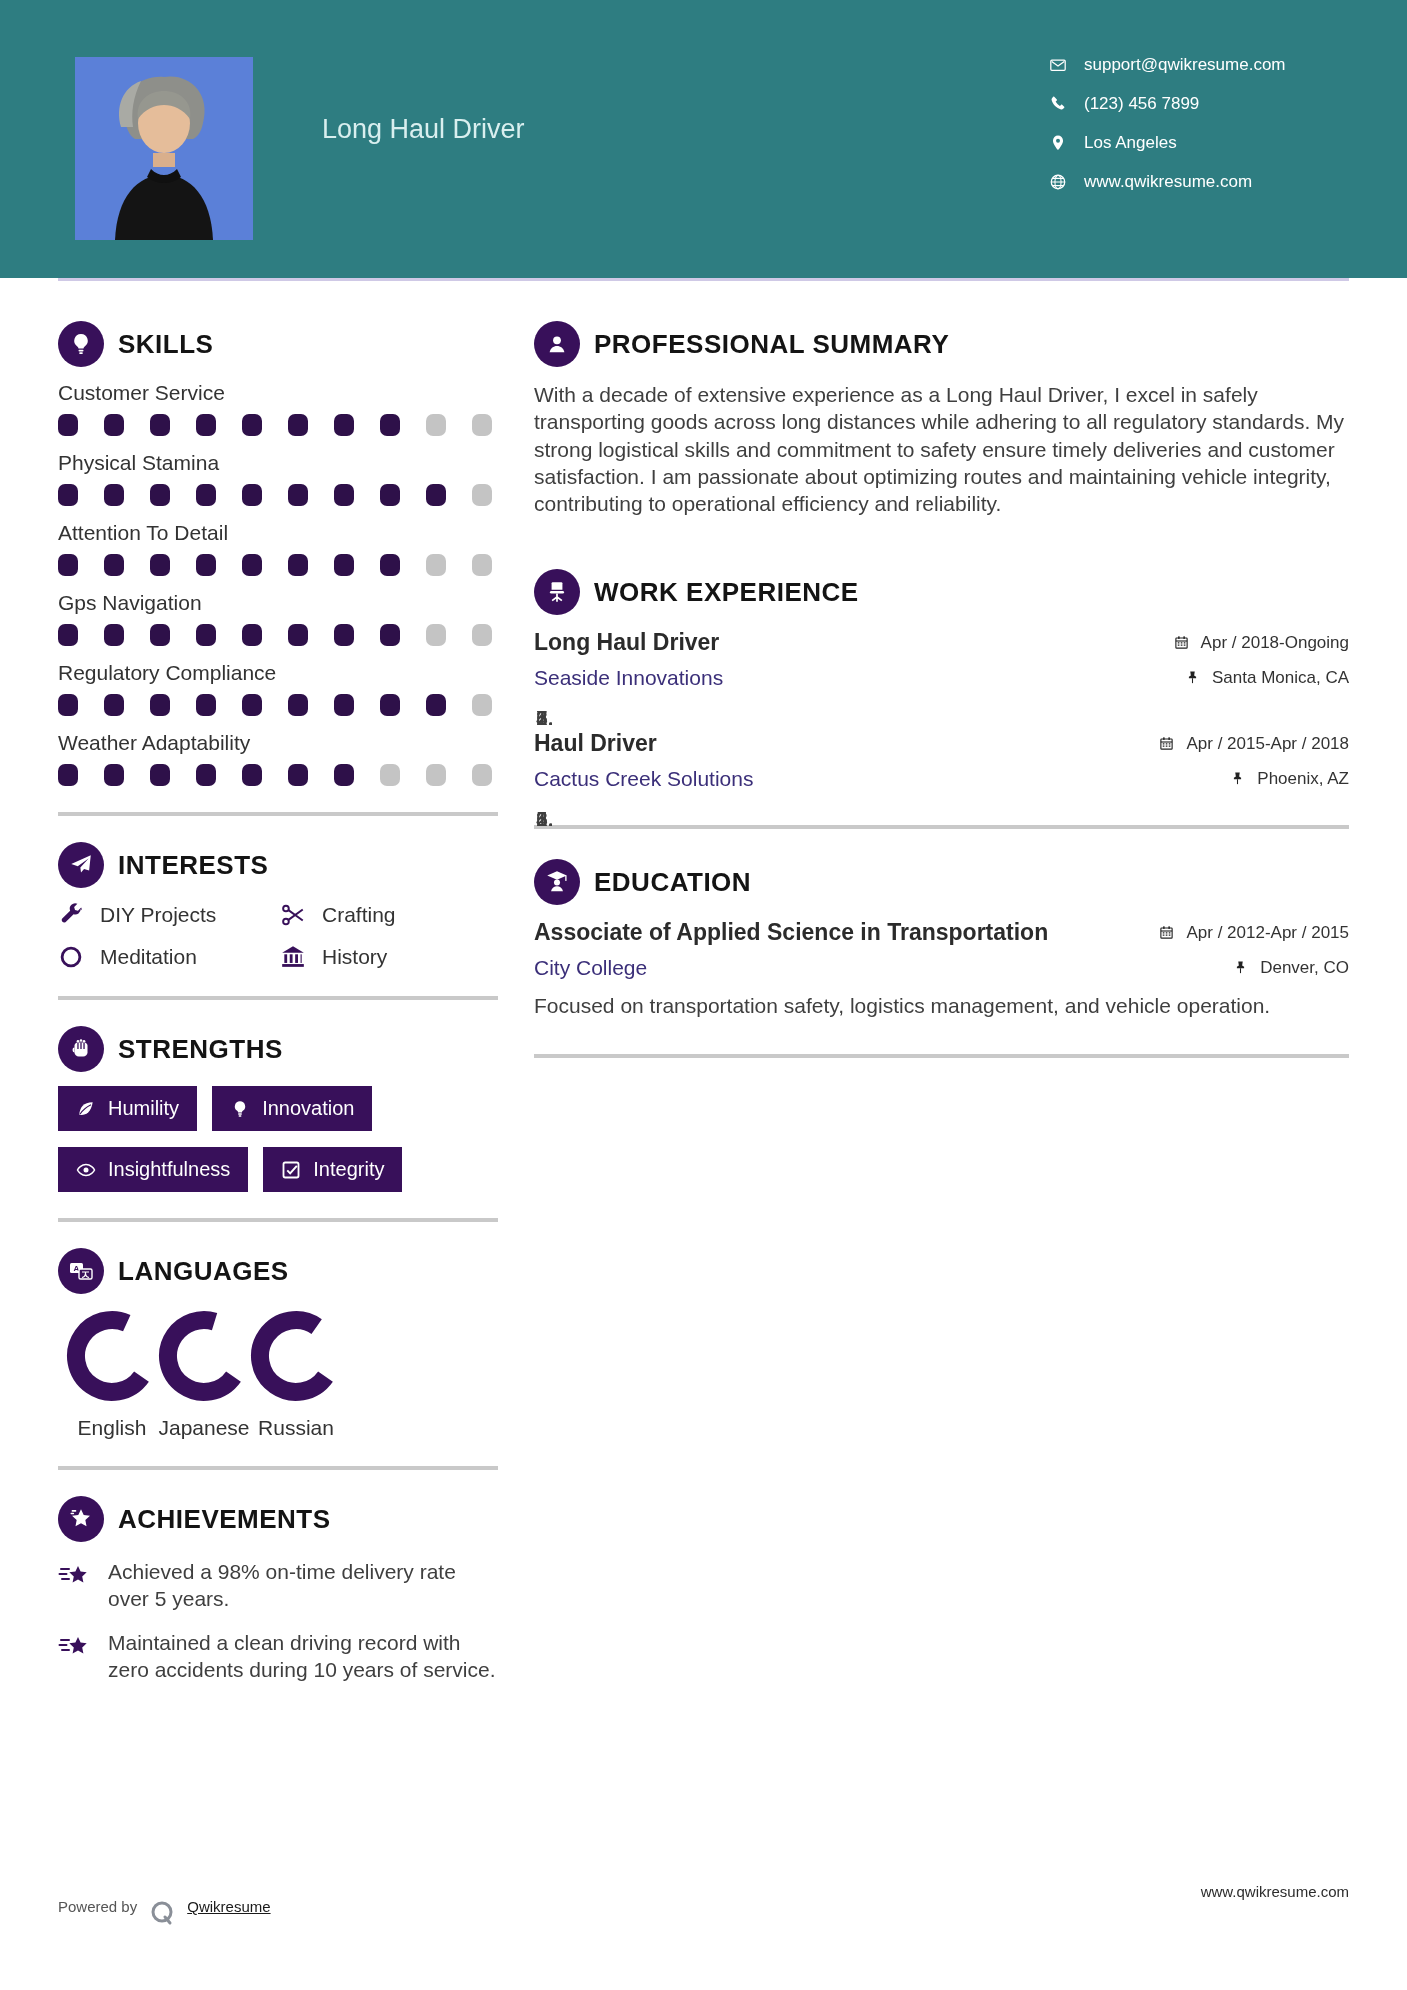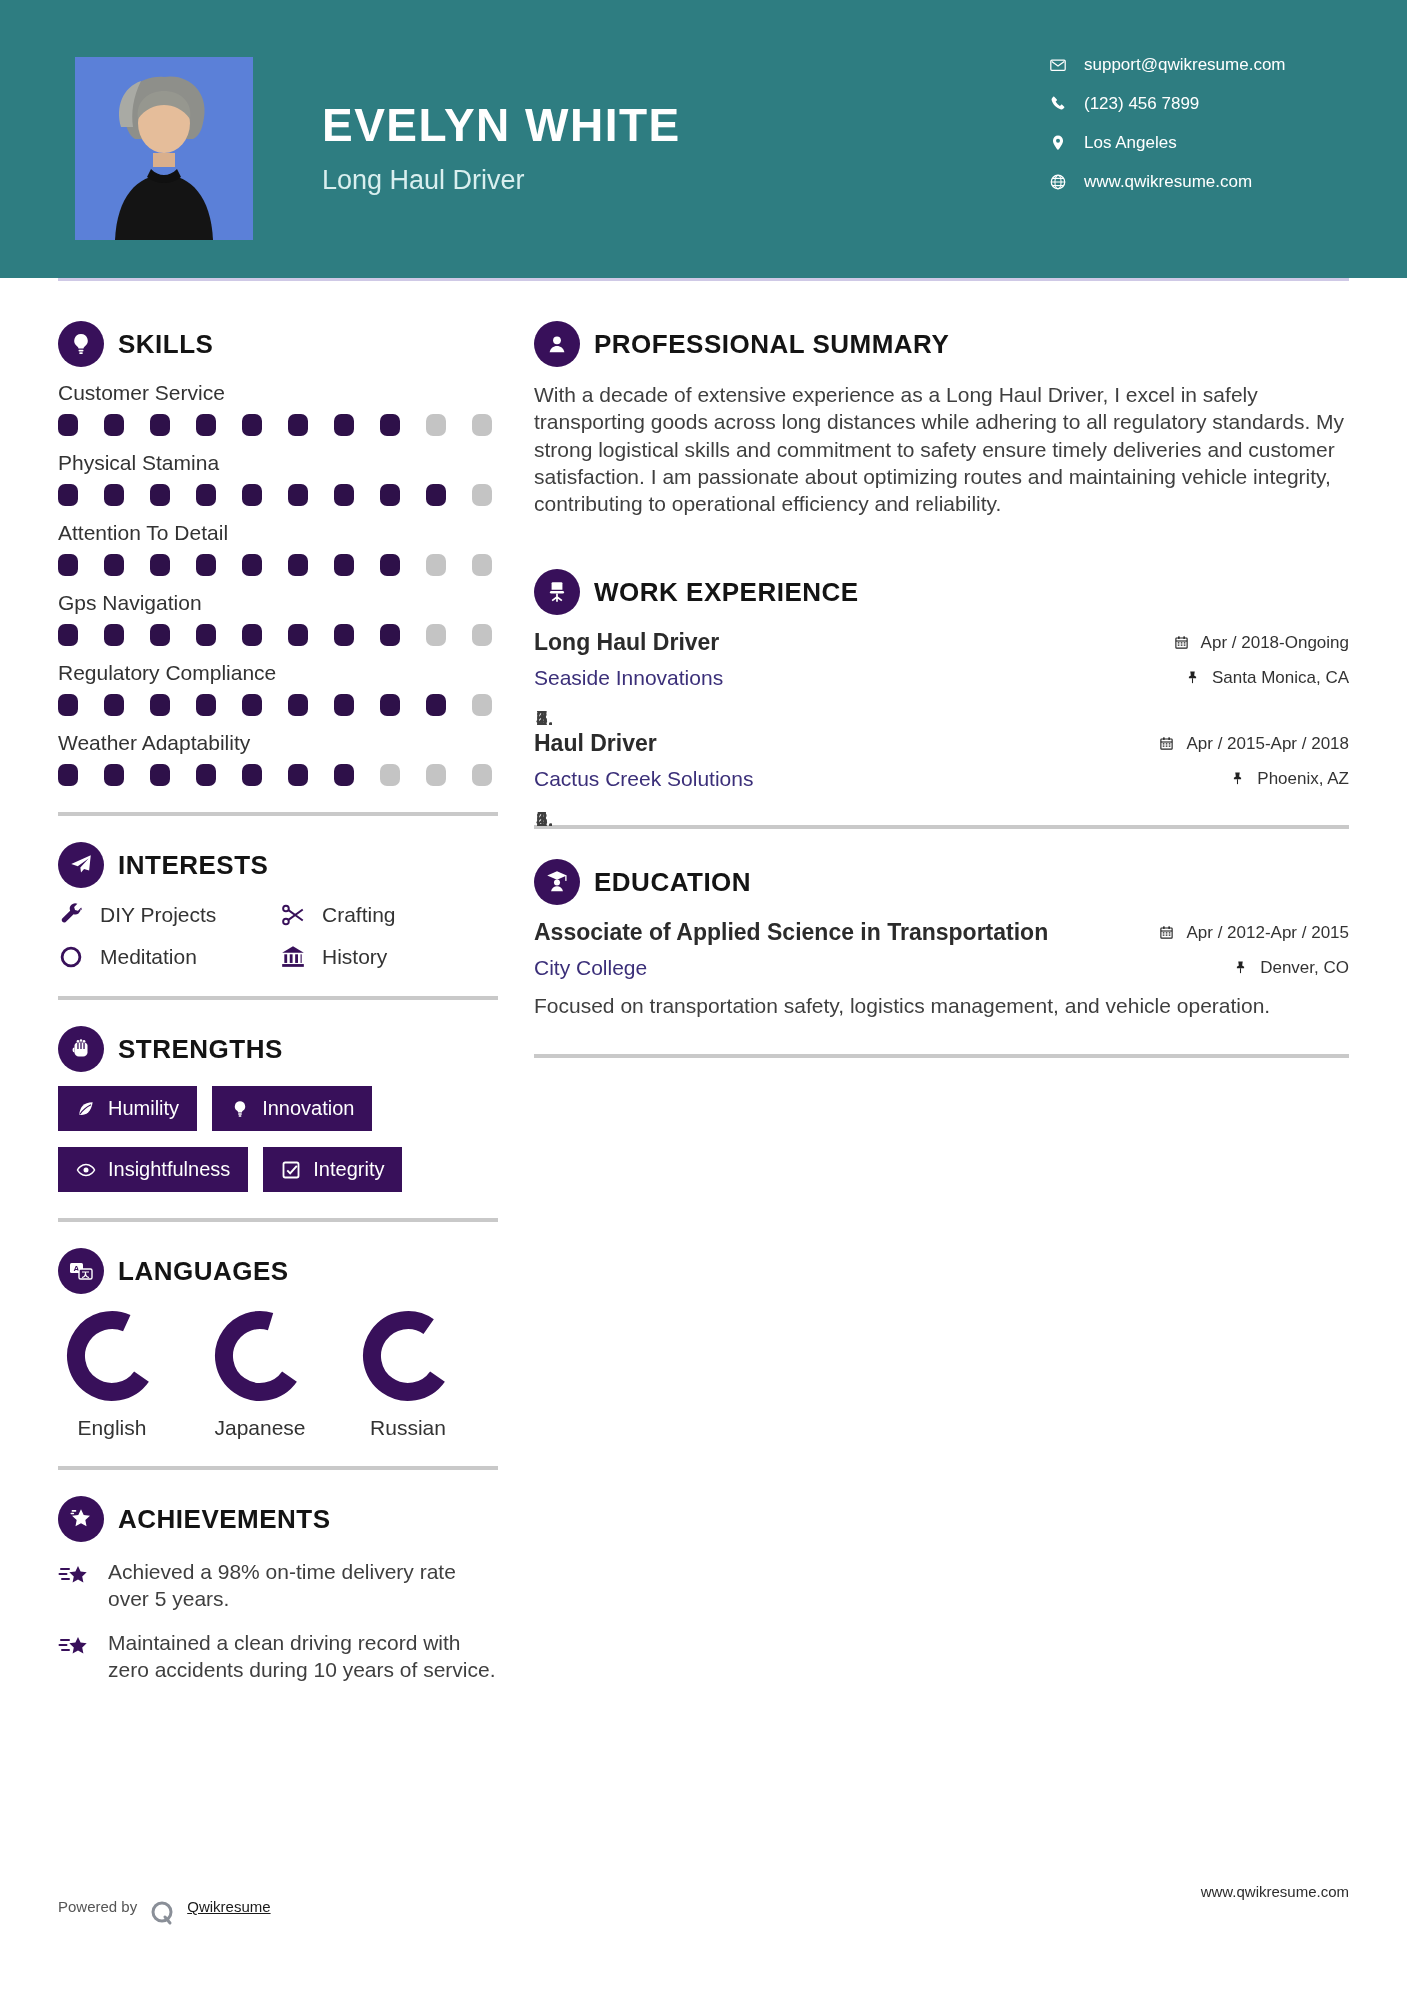--- a/index.html
+++ b/index.html
@@ -55,21 +55,21 @@
   .interest .iicon{width:26px;height:26px;color:var(--accent);display:flex;align-items:center;justify-content:center;flex:0 0 26px;}
   .interest .iicon svg{width:26px;height:26px;}
 
   
   .chips{display:flex;flex-wrap:wrap;gap:16px 15px;margin-top:10px;text-align:right;}
   .chip{background:var(--accent);color:#fff;display:inline-flex;align-items:center;gap:12px;padding:11px 18px;font-size:20px;}
   .chip .cicon2{width:20px;height:20px;display:flex;align-items:center;justify-content:center;color:#fff;}
   .chip .cicon2 svg{width:20px;height:20px;}
 
   
-  .langs{display:flex;gap:56px;padding-left:8px;margin-top:16px;}
+  .langs{display:flex;padding-left:8px;margin-top:16px;}
   .lang{width:92px;display:flex;flex-direction:column;align-items:center;}
   .lang .arc{width:92px;height:92px;}
   .lang-label{font-size:21px;color:#333;margin-top:14px;}
 
   
   .ach{display:flex;gap:12px;margin-top:16px;font-size:21px;color:var(--text);line-height:1.3;}
   .ach .aicon{width:38px;flex:0 0 38px;color:var(--accent);padding-top:2px;}
   .ach .aicon svg{width:34px;height:34px;}
 
   
@@ -110,21 +110,20 @@
         <path d="M50 64 C44 34 66 18 89 20 C114 16 136 36 128 66 C126 76 122 80 118 82 L60 82 C54 78 52 72 50 64z" fill="#8e8f8a"></path>
         <path d="M46 70 C40 50 48 30 66 24 C58 40 56 56 58 70z" fill="#a9aaa4"></path>
         <ellipse cx="89" cy="66" rx="26" ry="30" fill="#e5bd9a"></ellipse>
         <path d="M63 62 C60 44 74 34 89 34 C104 34 118 44 115 62 C108 52 98 48 89 48 C80 48 70 52 63 62z" fill="#96978f"></path>
         <path d="M78 96 h22 v14 h-22z" fill="#d9af8c"></path>
         <path d="M40 183 C42 140 62 118 89 118 C116 118 136 140 138 183z" fill="#141414"></path>
         <path d="M76 112 c8 8 18 8 26 0 l4 8 c-10 8 -24 8 -34 0z" fill="#101010"></path>
       </svg>
     </div>
     <div class="name-block">
-      <div class="person-name">EVELYN WHITE</div>
       <div class="person-title">Long Haul Driver</div>
     </div>
     <div class="contacts">
       <div class="contact">
           <span class="cicon">
             <svg viewBox="0 0 20 20">
               <rect x="2" y="4.5" width="16" height="11.5" rx="1.2" fill="none" stroke="currentColor" stroke-width="1.4"></rect>
               <path d="M3 6 l7 5.2 L17 6" fill="none" stroke="currentColor" stroke-width="1.4"></path>
             </svg>
           </span>

